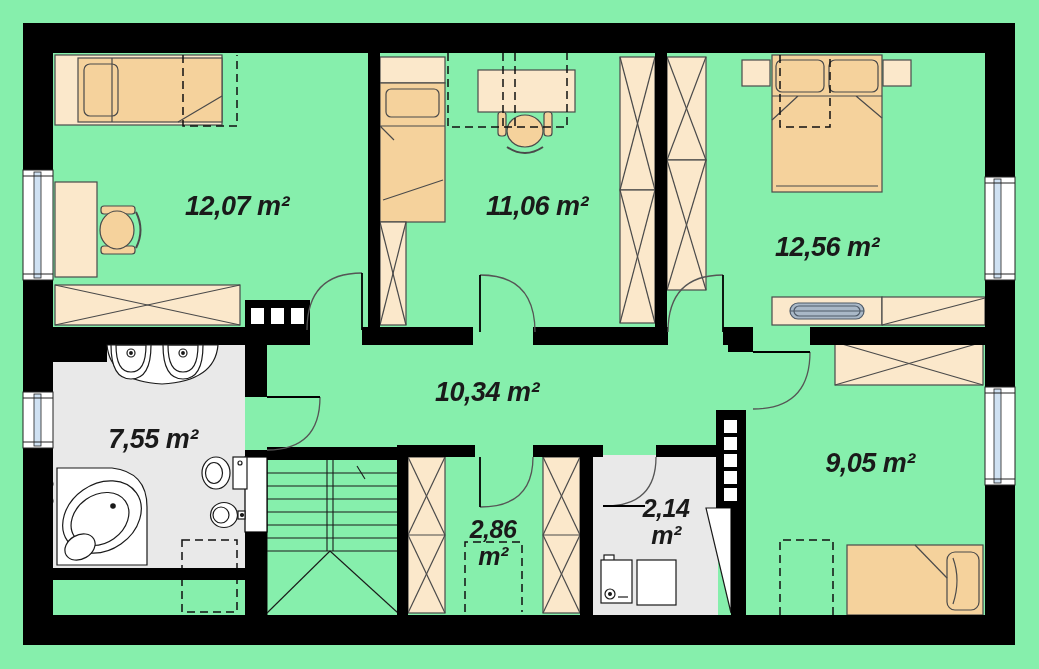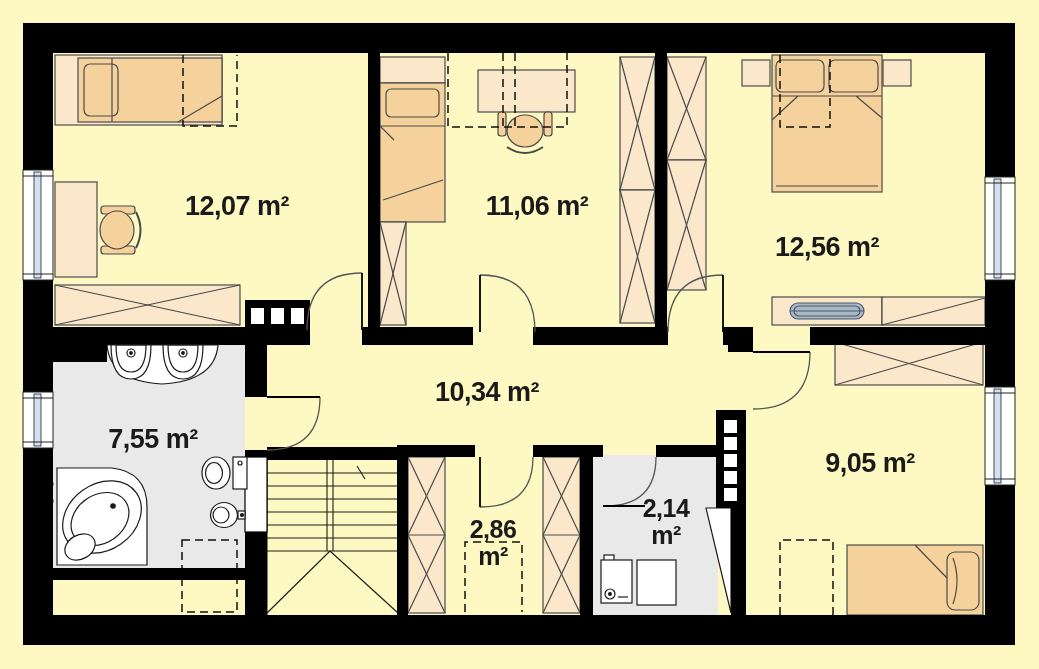--- a/index.html
+++ b/index.html
@@ -1,17 +1,17 @@
 <!DOCTYPE html>
 <html><head>
 <meta charset="utf-8">
 <style>
   html,body{margin:0;padding:0;background:#ffffff;}
-  .plan-wrap{position:relative;width:1039px;height:669px;background:#fef9c3;overflow:hidden;
-             font-family:"Liberation Sans", sans-serif;}
+  .plan-wrap{position:relative;width:1039px;height:669px;background:#86efac;overflow:hidden;
+             font-family:"Liberation Sans", sans-serif;font-style:italic;}
   svg{display:block;}
   text{font-family:"Liberation Sans", sans-serif;font-weight:bold;fill:#1a1a1a;letter-spacing:-0.5px;}
   .area-lg{font-size:27px;}
   .area-sm{font-size:25px;}
 </style>
 </head>
 <body>
 
 <div class="plan-wrap">
 <svg width="1039" height="669" viewBox="0 0 1039 669">

